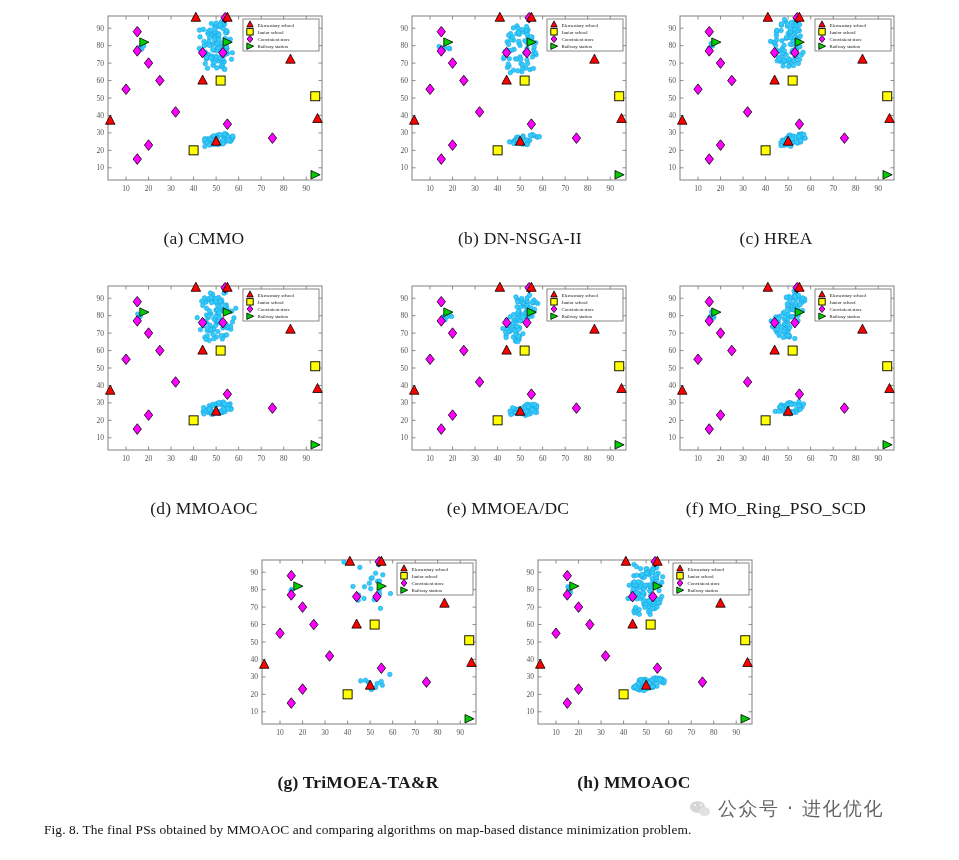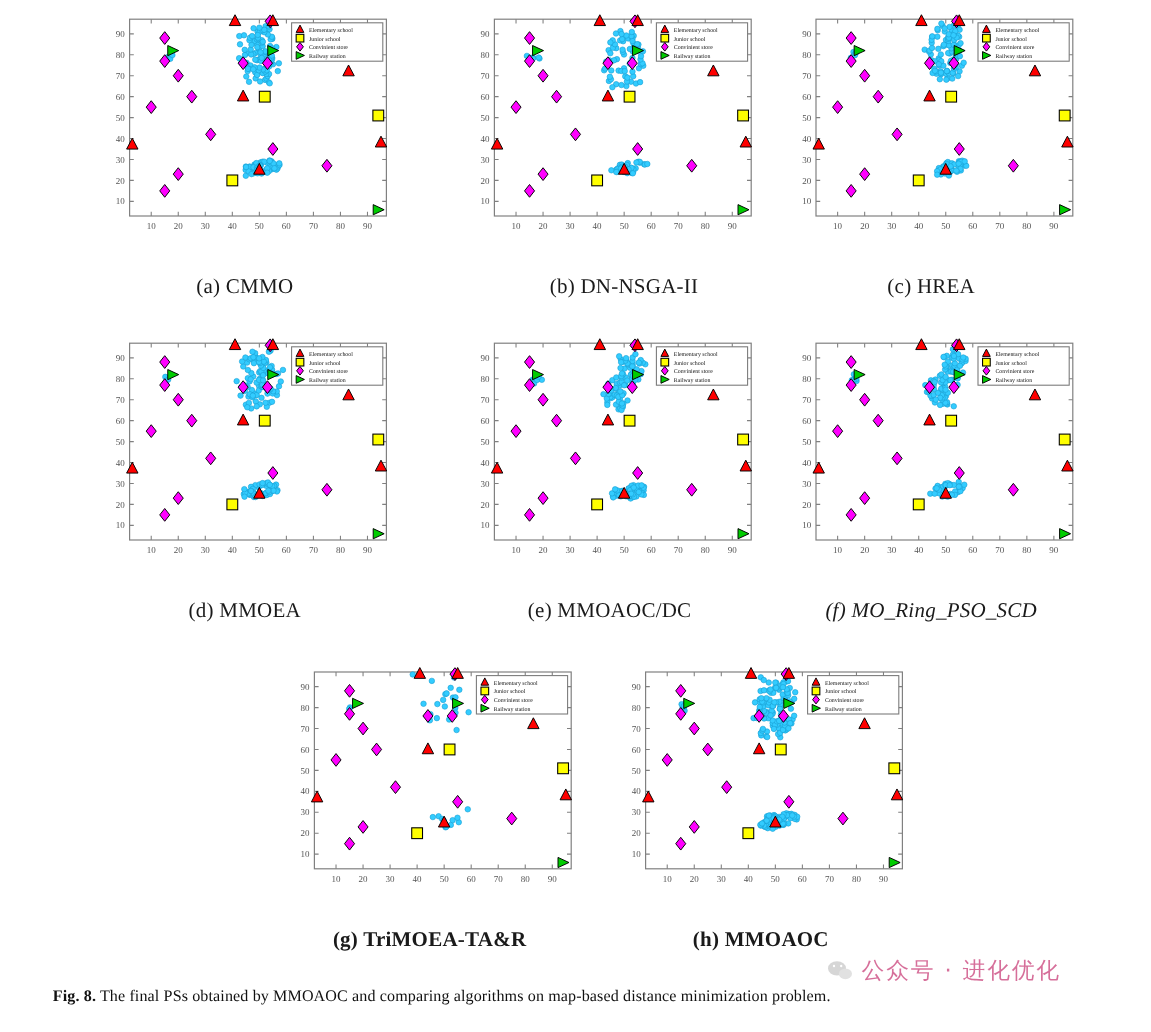--- a/index.html
+++ b/index.html
@@ -40,38 +40,38 @@
     left: 44px;
     top: 822px;
     width: 880px;
     font-family: "Liberation Serif", serif;
     font-size: 13.4px;
     line-height: 1.25;
     color: #111;
     letter-spacing: 0.1px;
   }
   .fig-caption .fig-label {
-    font-weight: bold;
+    font-weight: normal;
     margin-top: 18px;
   }
   .watermark {
     position: absolute;
     left: 690px;
     top: 796px;
     display: flex;
     align-items: center;
     gap: 7px;
     opacity: 0.62;
     pointer-events: none;
     user-select: none;
   }
   .watermark-text {
     font-family: "DejaVu Sans", sans-serif;
     font-size: 19px;
-    color: #be185d;
+    color: #000000;
     letter-spacing: 1.5px;
   }
   .watermark-logo {
     width: 21px;
     height: 17px;
     position: relative;
   }
   .watermark-logo .wm-b1 {
     position: absolute;
     width: 15px; height: 12px;
@@ -1081,21 +1081,21 @@
           <polygon points="172,12.920000000000002 168.8,19 175.2,19" fill="#ff0000" stroke="#000000" stroke-width="0.8"></polygon>
           <text x="179.5" y="18.700000000000003" font-family="Liberation Serif, serif" font-size="4.9" fill="#111">Elementary school</text>
           <rect x="168.8" y="20.6" width="6.4" height="6.4" fill="#ffff00" stroke="#000000" stroke-width="0.9"></rect>
           <text x="179.5" y="25.900000000000002" font-family="Liberation Serif, serif" font-size="4.9" fill="#111">Junior school</text>
           <polygon points="172,27.416 174.816,31 172,34.584 169.184,31" fill="#ff00ff" stroke="#000000" stroke-width="0.8"></polygon>
           <text x="179.5" y="33.1" font-family="Liberation Serif, serif" font-size="4.9" fill="#111">Convinient store</text>
           <polygon points="175.68,38.2 168.8,35 168.8,41.400000000000006" fill="#00cc00" stroke="#000000" stroke-width="0.8"></polygon>
           <text x="179.5" y="40.300000000000004" font-family="Liberation Serif, serif" font-size="4.9" fill="#111">Railway station</text>
         </svg>
       </div>
-      <div class="subplot-caption" style="left: 78px; top: 498px; width: 252px;">(d)  MMOEA</div>
+      <div class="subplot-caption" style="left: 78px; top: 498px; width: 252px;">(d)  MMOAOC</div>
       <div class="subplot" style="left: 382px; top: 278px;">
         <svg class="plot-svg" width="252" height="196" viewBox="0 0 252 196" xmlns="http://www.w3.org/2000/svg">
           <rect x="30" y="8" width="214" height="164" fill="#ffffff" stroke="#808080" stroke-width="1"></rect>
           <line x1="48.02105263157895" y1="172" x2="48.02105263157895" y2="168.5" stroke="#808080" stroke-width="0.9"></line>
           <line x1="48.02105263157895" y1="8" x2="48.02105263157895" y2="11.5" stroke="#808080" stroke-width="0.9"></line>
           <text x="48.02105263157895" y="183" text-anchor="middle" font-family="Liberation Serif, serif" font-size="7.5" fill="#555">10</text>
           <line x1="70.54736842105262" y1="172" x2="70.54736842105262" y2="168.5" stroke="#808080" stroke-width="0.9"></line>
           <line x1="70.54736842105262" y1="8" x2="70.54736842105262" y2="11.5" stroke="#808080" stroke-width="0.9"></line>
           <text x="70.54736842105262" y="183" text-anchor="middle" font-family="Liberation Serif, serif" font-size="7.5" fill="#555">20</text>
           <line x1="93.07368421052631" y1="172" x2="93.07368421052631" y2="168.5" stroke="#808080" stroke-width="0.9"></line>
@@ -1324,21 +1324,21 @@
           <polygon points="172,12.920000000000002 168.8,19 175.2,19" fill="#ff0000" stroke="#000000" stroke-width="0.8"></polygon>
           <text x="179.5" y="18.700000000000003" font-family="Liberation Serif, serif" font-size="4.9" fill="#111">Elementary school</text>
           <rect x="168.8" y="20.6" width="6.4" height="6.4" fill="#ffff00" stroke="#000000" stroke-width="0.9"></rect>
           <text x="179.5" y="25.900000000000002" font-family="Liberation Serif, serif" font-size="4.9" fill="#111">Junior school</text>
           <polygon points="172,27.416 174.816,31 172,34.584 169.184,31" fill="#ff00ff" stroke="#000000" stroke-width="0.8"></polygon>
           <text x="179.5" y="33.1" font-family="Liberation Serif, serif" font-size="4.9" fill="#111">Convinient store</text>
           <polygon points="175.68,38.2 168.8,35 168.8,41.400000000000006" fill="#00cc00" stroke="#000000" stroke-width="0.8"></polygon>
           <text x="179.5" y="40.300000000000004" font-family="Liberation Serif, serif" font-size="4.9" fill="#111">Railway station</text>
         </svg>
       </div>
-      <div class="subplot-caption" style="left: 382px; top: 498px; width: 252px;">(e)  MMOAOC/DC</div>
+      <div class="subplot-caption" style="left: 382px; top: 498px; width: 252px;">(e)  MMOEA/DC</div>
       <div class="subplot" style="left: 650px; top: 278px;">
         <svg class="plot-svg" width="252" height="196" viewBox="0 0 252 196" xmlns="http://www.w3.org/2000/svg">
           <rect x="30" y="8" width="214" height="164" fill="#ffffff" stroke="#808080" stroke-width="1"></rect>
           <line x1="48.02105263157895" y1="172" x2="48.02105263157895" y2="168.5" stroke="#808080" stroke-width="0.9"></line>
           <line x1="48.02105263157895" y1="8" x2="48.02105263157895" y2="11.5" stroke="#808080" stroke-width="0.9"></line>
           <text x="48.02105263157895" y="183" text-anchor="middle" font-family="Liberation Serif, serif" font-size="7.5" fill="#555">10</text>
           <line x1="70.54736842105262" y1="172" x2="70.54736842105262" y2="168.5" stroke="#808080" stroke-width="0.9"></line>
           <line x1="70.54736842105262" y1="8" x2="70.54736842105262" y2="11.5" stroke="#808080" stroke-width="0.9"></line>
           <text x="70.54736842105262" y="183" text-anchor="middle" font-family="Liberation Serif, serif" font-size="7.5" fill="#555">20</text>
           <line x1="93.07368421052631" y1="172" x2="93.07368421052631" y2="168.5" stroke="#808080" stroke-width="0.9"></line>
@@ -1570,21 +1570,21 @@
           <polygon points="172,12.920000000000002 168.8,19 175.2,19" fill="#ff0000" stroke="#000000" stroke-width="0.8"></polygon>
           <text x="179.5" y="18.700000000000003" font-family="Liberation Serif, serif" font-size="4.9" fill="#111">Elementary school</text>
           <rect x="168.8" y="20.6" width="6.4" height="6.4" fill="#ffff00" stroke="#000000" stroke-width="0.9"></rect>
           <text x="179.5" y="25.900000000000002" font-family="Liberation Serif, serif" font-size="4.9" fill="#111">Junior school</text>
           <polygon points="172,27.416 174.816,31 172,34.584 169.184,31" fill="#ff00ff" stroke="#000000" stroke-width="0.8"></polygon>
           <text x="179.5" y="33.1" font-family="Liberation Serif, serif" font-size="4.9" fill="#111">Convinient store</text>
           <polygon points="175.68,38.2 168.8,35 168.8,41.400000000000006" fill="#00cc00" stroke="#000000" stroke-width="0.8"></polygon>
           <text x="179.5" y="40.300000000000004" font-family="Liberation Serif, serif" font-size="4.9" fill="#111">Railway station</text>
         </svg>
       </div>
-      <div class="subplot-caption" style="left: 650px; top: 498px; width: 252px; font-style: italic;">(f)  MO_Ring_PSO_SCD</div>
+      <div class="subplot-caption" style="left: 650px; top: 498px; width: 252px;">(f)  MO_Ring_PSO_SCD</div>
       <div class="subplot" style="left: 232px; top: 552px;">
         <svg class="plot-svg" width="252" height="196" viewBox="0 0 252 196" xmlns="http://www.w3.org/2000/svg">
           <rect x="30" y="8" width="214" height="164" fill="#ffffff" stroke="#808080" stroke-width="1"></rect>
           <line x1="48.02105263157895" y1="172" x2="48.02105263157895" y2="168.5" stroke="#808080" stroke-width="0.9"></line>
           <line x1="48.02105263157895" y1="8" x2="48.02105263157895" y2="11.5" stroke="#808080" stroke-width="0.9"></line>
           <text x="48.02105263157895" y="183" text-anchor="middle" font-family="Liberation Serif, serif" font-size="7.5" fill="#555">10</text>
           <line x1="70.54736842105262" y1="172" x2="70.54736842105262" y2="168.5" stroke="#808080" stroke-width="0.9"></line>
           <line x1="70.54736842105262" y1="8" x2="70.54736842105262" y2="11.5" stroke="#808080" stroke-width="0.9"></line>
           <text x="70.54736842105262" y="183" text-anchor="middle" font-family="Liberation Serif, serif" font-size="7.5" fill="#555">20</text>
           <line x1="93.07368421052631" y1="172" x2="93.07368421052631" y2="168.5" stroke="#808080" stroke-width="0.9"></line>

